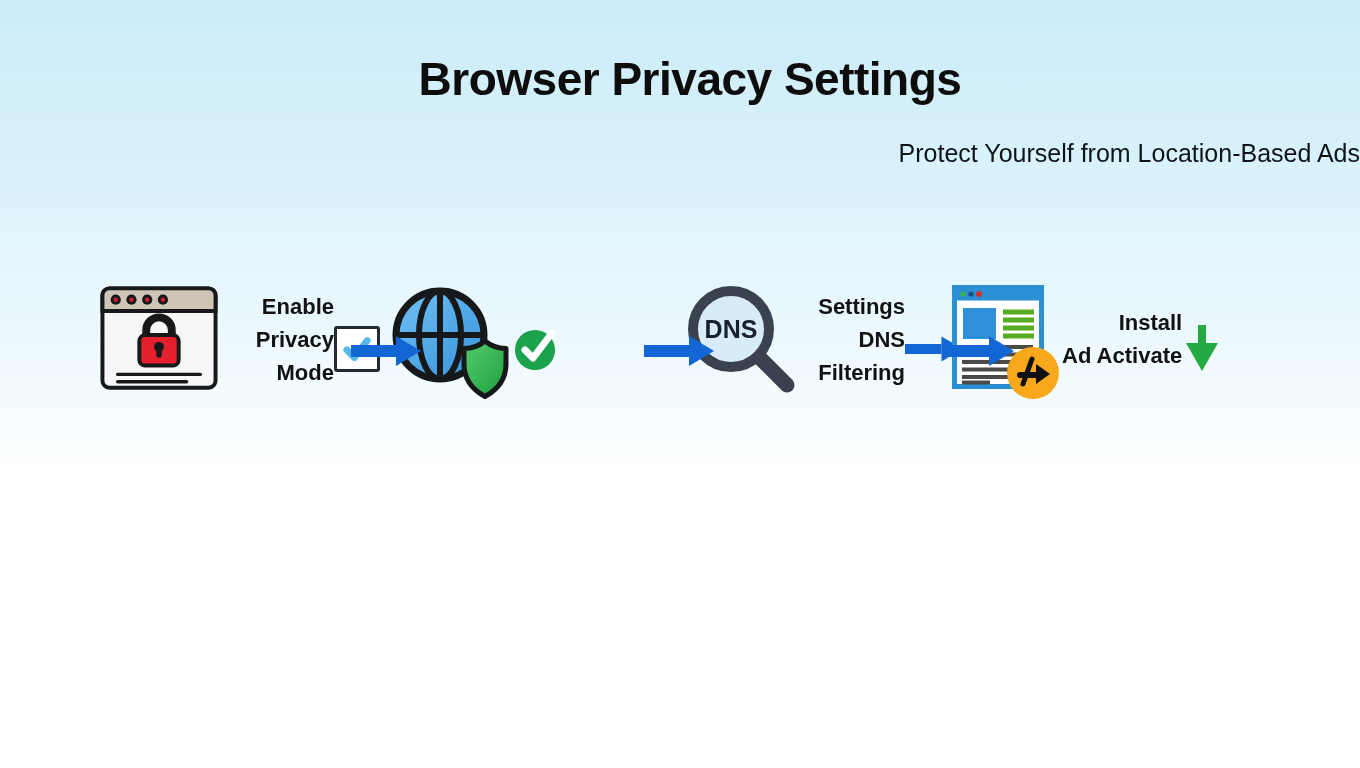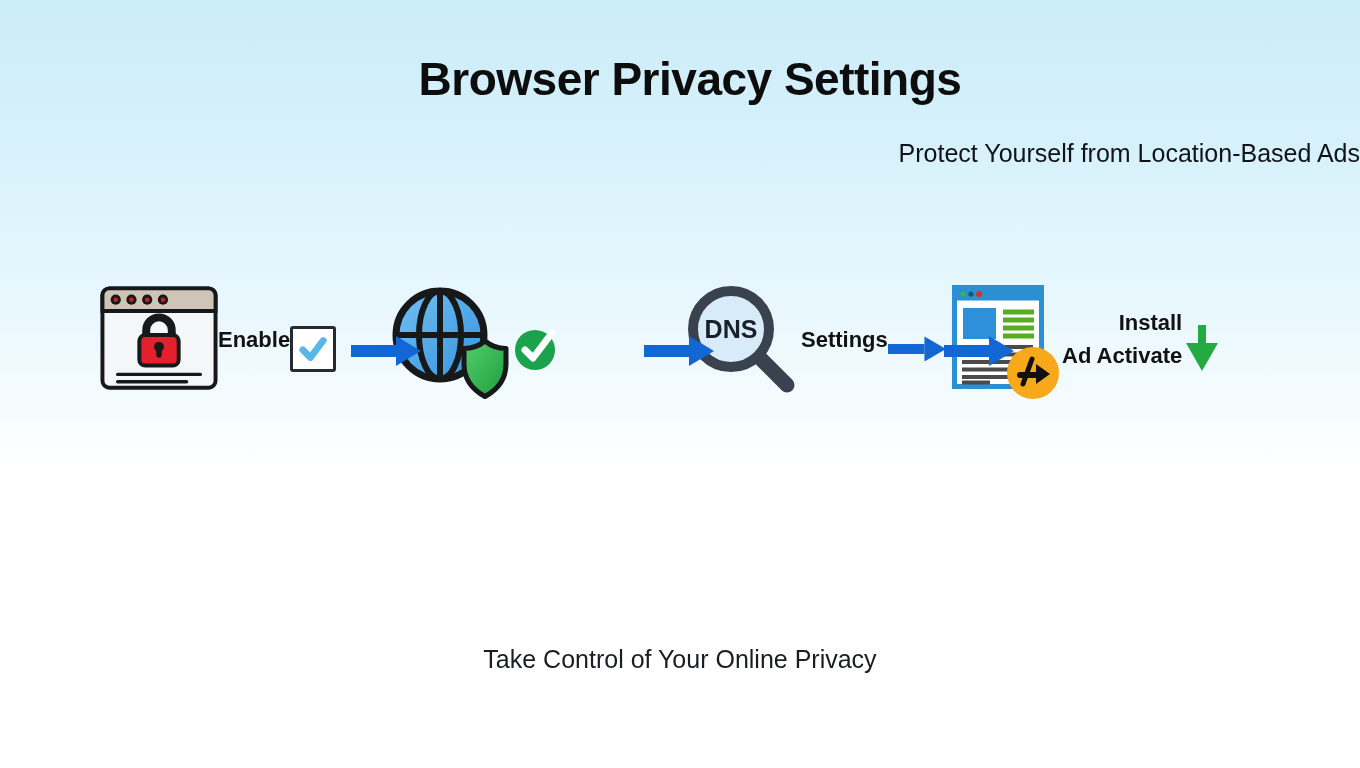--- a/index.html
+++ b/index.html
@@ -61,20 +61,21 @@
         <path d="M47 53 V45 a13 13 0 0 1 26 0 V53" fill="none" stroke="#17181a" stroke-width="8"></path>
         <rect x="40" y="50" width="40" height="31" rx="6" fill="#e3202b" stroke="#17181a" stroke-width="4"></rect>
         <circle cx="60" cy="62" r="5" fill="#17181a"></circle>
         <rect x="57.2" y="63" width="5.6" height="10" rx="2.8" fill="#17181a"></rect>
         <line x1="18" y1="90" x2="102" y2="90" stroke="#17181a" stroke-width="3.5" stroke-linecap="round"></line>
         <line x1="18" y1="97.5" x2="88" y2="97.5" stroke="#17181a" stroke-width="3.5" stroke-linecap="round"></line>
       </svg>
     </div>
     <div class="step-label">
       <span>Enable</span>
+      <span>Privacy Mode</span>
     </div>
     <div class="status">
       <div class="checkbox">
         <svg width="34" height="34" viewBox="0 0 40 40">
           <polyline points="8,21 17,30 32,10" fill="none" stroke="#56b7e8" stroke-width="8" stroke-linecap="round" stroke-linejoin="round"></polyline>
         </svg>
       </div>
     </div>
   </div>
 
@@ -109,20 +110,21 @@
   <div class="step step-3">
     <div class="icon-box">
       <svg width="118" height="110" viewBox="0 0 118 110">
         <circle cx="48" cy="44" r="38" fill="#d7ebf8" stroke="#3a4250" stroke-width="10"></circle>
         <text x="48" y="53" text-anchor="middle" font-family="Liberation Sans, sans-serif" font-size="25" font-weight="bold" fill="#18202c">DNS</text>
         <line x1="77" y1="73" x2="104" y2="100" stroke="#3a4250" stroke-width="15" stroke-linecap="round"></line>
       </svg>
     </div>
     <div class="step-label">
       <span>Settings</span>
+      <span>DNS Filtering</span>
     </div>
     <div class="status">
       <svg width="58" height="30" viewBox="0 0 70 32">
         <rect x="0" y="10" width="44" height="12" fill="#1267d4"></rect>
         <polygon points="44,1 70,16 44,31" fill="#1267d4"></polygon>
       </svg>
     </div>
   </div>
 
   <div class="step step-4">
@@ -169,15 +171,14 @@
   </svg>
   <svg class="connector c-2" width="70" height="30" viewBox="0 0 70 30">
     <rect x="0" y="9" width="45" height="12" fill="#1267d4"></rect>
     <polygon points="45,0 70,15 45,30" fill="#1267d4"></polygon>
   </svg>
   <svg class="connector c-3" width="70" height="30" viewBox="0 0 70 30">
     <rect x="0" y="9" width="45" height="12" fill="#1267d4"></rect>
     <polygon points="45,0 70,15 45,30" fill="#1267d4"></polygon>
   </svg>
 
-  <div class="footer">Take Control of Your Online Privacy</div>
 
 </div>
 
 </body></html>

